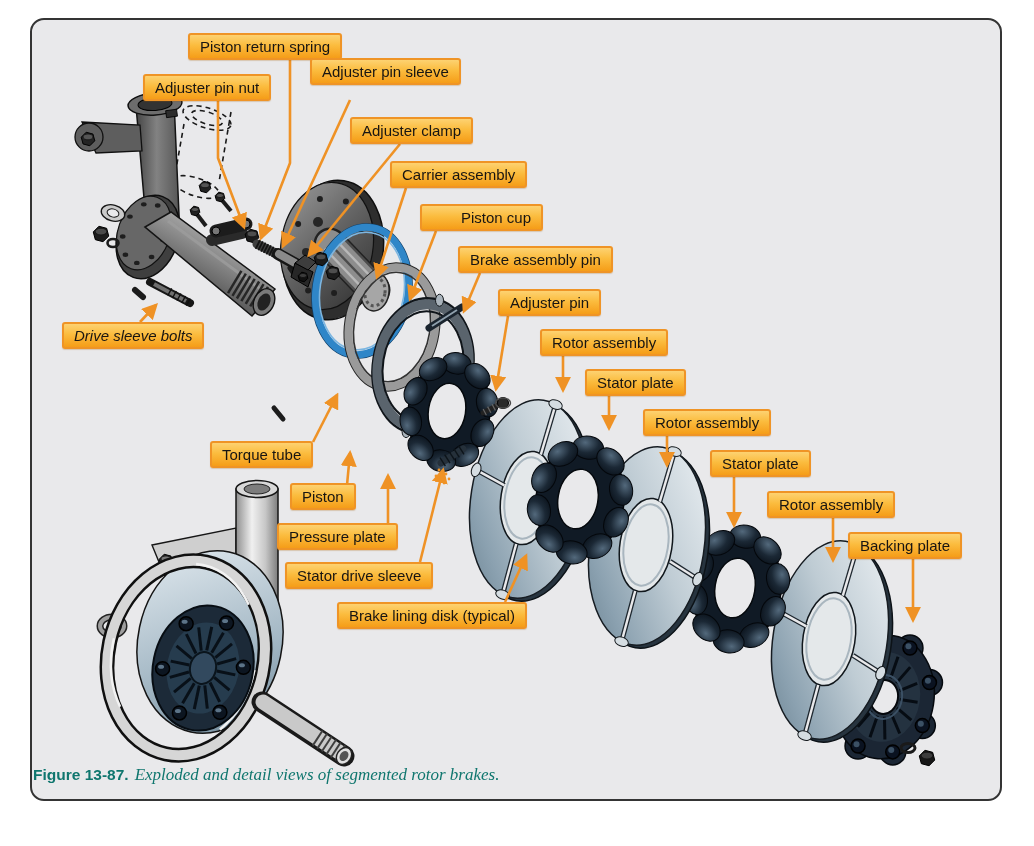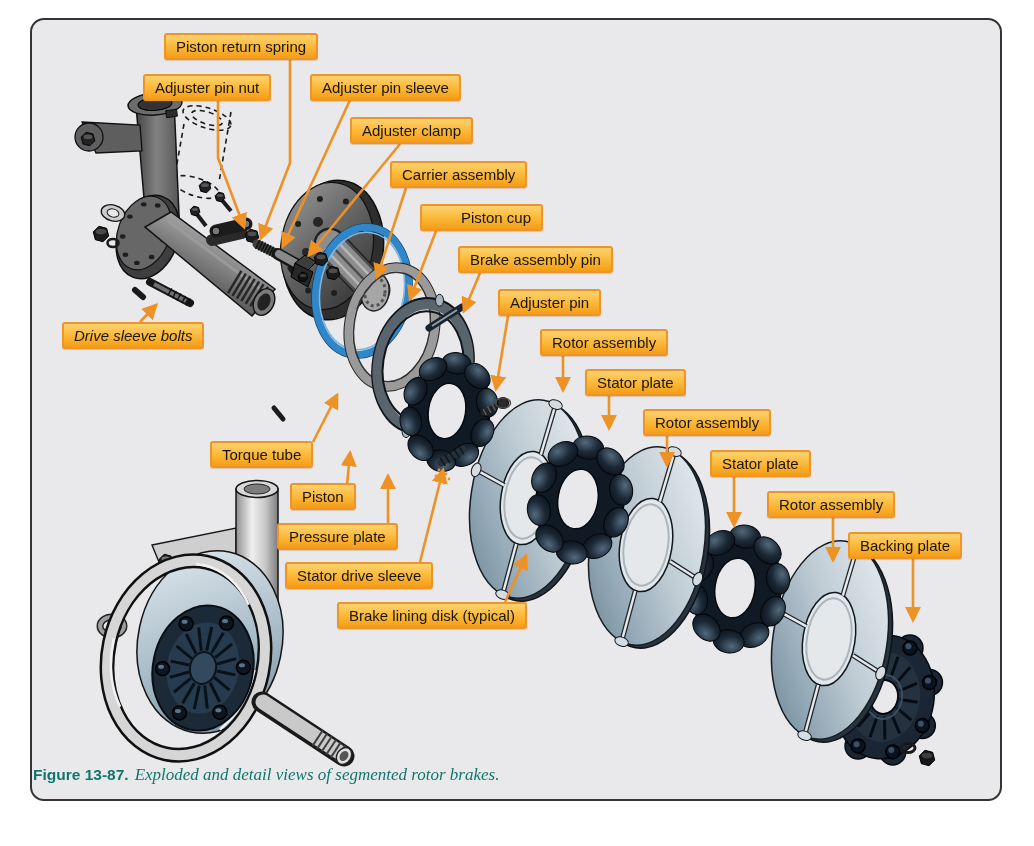--- a/index.html
+++ b/index.html
@@ -436,23 +436,23 @@
         <polyline points="913,559 913,620" fill="none" stroke="#ef9225" stroke-width="2.6" stroke-linejoin="round" marker-end="url(#arw)"></polyline>
         <polyline points="140,322 156,305" fill="none" stroke="#ef9225" stroke-width="2.6" stroke-linejoin="round" marker-end="url(#arw)"></polyline>
         <polyline points="313,442 337,395" fill="none" stroke="#ef9225" stroke-width="2.6" stroke-linejoin="round" marker-end="url(#arw)"></polyline>
         <polyline points="347,485 350,453" fill="none" stroke="#ef9225" stroke-width="2.6" stroke-linejoin="round" marker-end="url(#arw)"></polyline>
         <polyline points="388,524 388,476" fill="none" stroke="#ef9225" stroke-width="2.6" stroke-linejoin="round" marker-end="url(#arw)"></polyline>
         <polyline points="420,562 443,470" fill="none" stroke="#ef9225" stroke-width="2.6" stroke-linejoin="round" marker-end="url(#arw)"></polyline>
         <polyline points="505,602 526,556" fill="none" stroke="#ef9225" stroke-width="2.6" stroke-linejoin="round" marker-end="url(#arw)"></polyline>
       </g>
     </svg>
 
-  <div class="callout" style="left:164px;top:33px;">Piston return spring</div>
+  <div class="callout" style="left:188px;top:33px;">Piston return spring</div>
   <div class="callout" style="left:143px;top:74px;">Adjuster pin nut</div>
-  <div class="callout" style="left:310px;top:74px;">Adjuster pin sleeve</div>
+  <div class="callout" style="left:310px;top:58px;">Adjuster pin sleeve</div>
   <div class="callout" style="left:350px;top:117px;">Adjuster clamp</div>
   <div class="callout" style="left:390px;top:161px;">Carrier assembly</div>
   <div class="callout" style="left:420px;top:204px;padding-left:39px;">Piston cup</div>
   <div class="callout" style="left:458px;top:246px;">Brake assembly pin</div>
   <div class="callout" style="left:498px;top:289px;">Adjuster pin</div>
   <div class="callout" style="left:540px;top:329px;">Rotor assembly</div>
   <div class="callout" style="left:585px;top:369px;">Stator plate</div>
   <div class="callout" style="left:643px;top:409px;">Rotor assembly</div>
   <div class="callout" style="left:710px;top:450px;">Stator plate</div>
   <div class="callout" style="left:767px;top:491px;">Rotor assembly</div>

